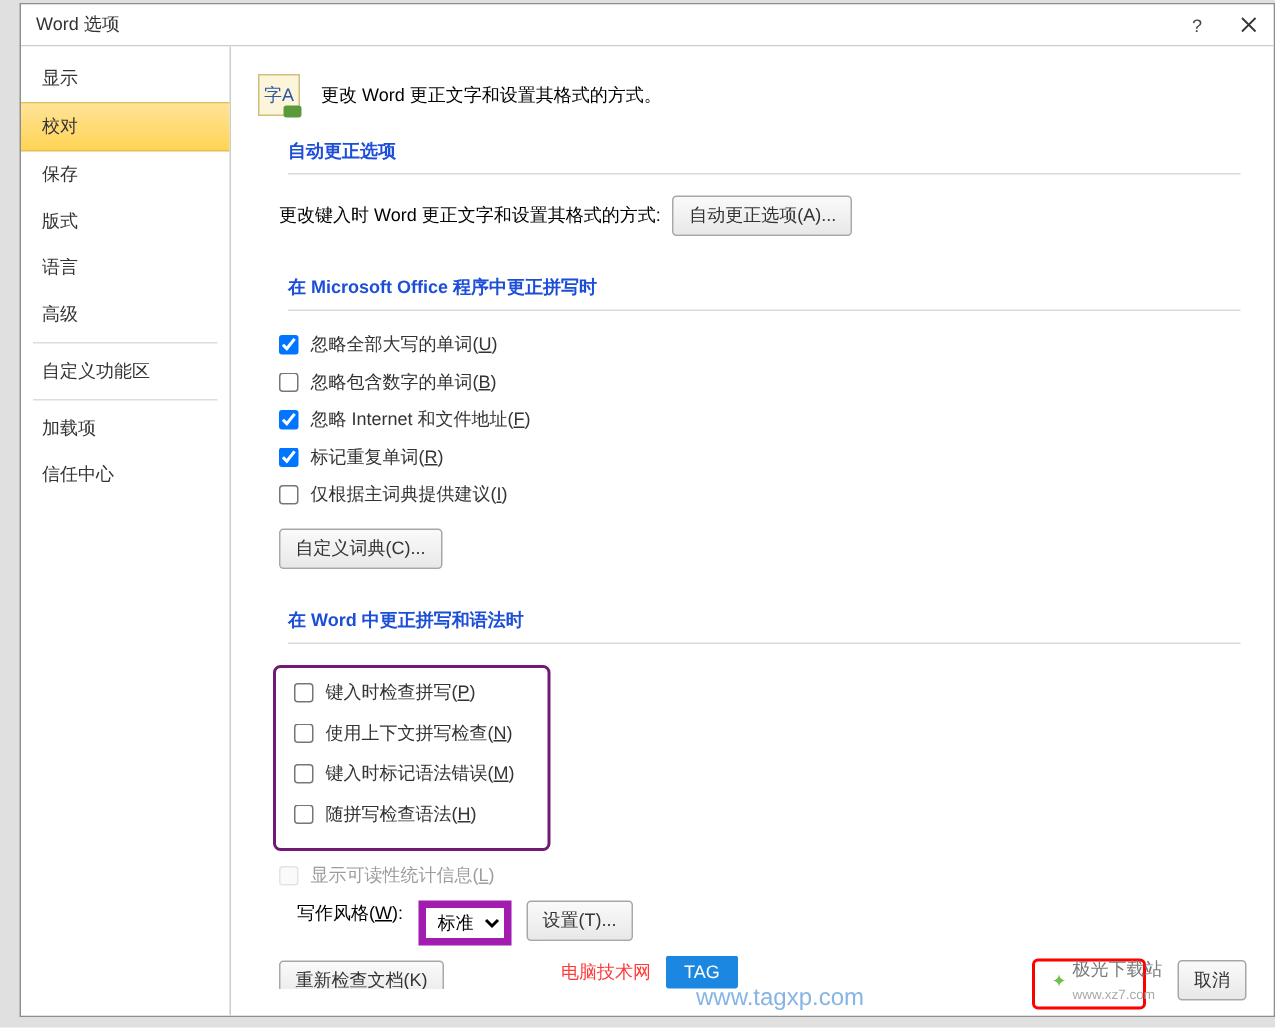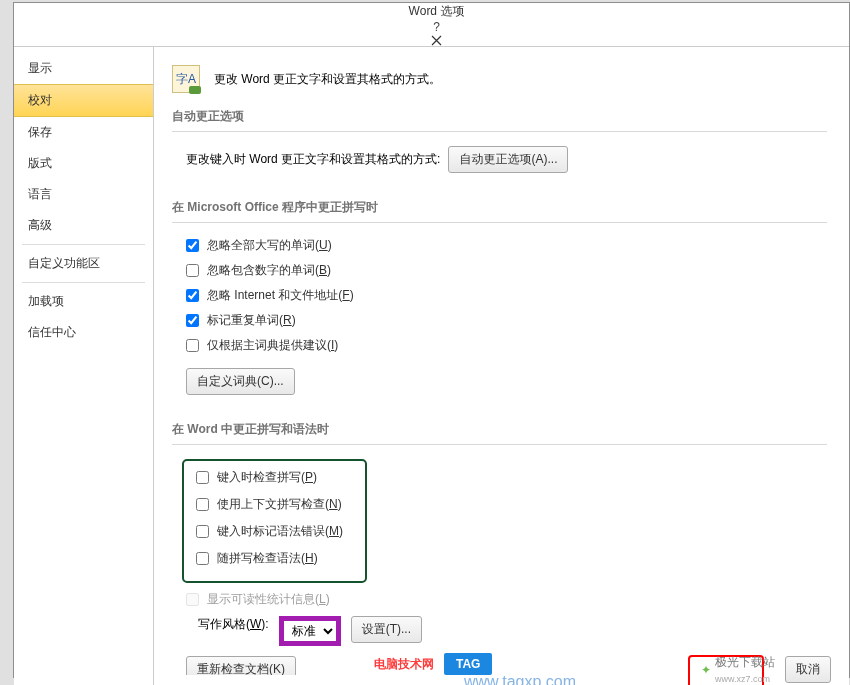--- a/index.html
+++ b/index.html
@@ -1,43 +1,43 @@
 <!DOCTYPE html>
 <html><head>
   <meta charset="utf-8">
   <style>
     * { margin: 0; padding: 0; box-sizing: border-box; font-family: "Microsoft YaHei", "Segoe UI", sans-serif; font-size: 12px; }
     body { width: 850px; height: 685px; background: #e0e0e0; }
     .dialog { position: absolute; left: 13px; top: 2px; width: 837px; height: 676px; background: #f2f2f2; border: 1px solid #8e8e8e; }
-    .titlebar { height: 44px; background: #fff; border-bottom: 1px solid #ccc; display: flex; align-items: center; padding-left: 10px; flex-direction: column; }
+    .titlebar { height: 28px; background: #fff; border-bottom: 1px solid #ccc; display: flex; align-items: center; padding-left: 10px; }
     .titlebar .title { flex: 1; color: #333; }
     .titlebar .help, .titlebar .close { width: 34px; height: 28px; display: flex; align-items: center; justify-content: center; color: #444; }
     .content { display: flex; height: calc(100% - 28px); }
     .sidebar { width: 140px; border-right: 1px solid #ccc; padding-top: 6px; background: #fff; }
     .sidebar .sb-item { padding: 7px 14px; color: #333; cursor: pointer; }
     .sidebar .sb-item.selected { background: linear-gradient(#ffe399, #ffd454); border-top: 1px solid #e0c050; border-bottom: 1px solid #e0c050; }
     .sidebar .sb-sep { height: 1px; background: #ddd; margin: 3px 8px; }
     .main { flex: 1; overflow-y: auto; padding: 18px 18px 18px 18px; background: #fff; position: relative; }
     .hdr-row { display: flex; align-items: center; gap: 14px; margin-bottom: 9px; }
     .hdr-icon { width: 28px; height: 28px; background: #fdf5d9; border: 1px solid #d0c080; display: flex; align-items: center; justify-content: center; font-size: 12px; color: #2a57a5; position: relative; }
     .hdr-icon::after { content: ''; position: absolute; bottom: -2px; right: -2px; width: 12px; height: 8px; background: #5a9a3a; border-radius: 2px; }
-    .section-hdr { font-weight: bold; color: #737373; padding: 6px 0; border-bottom: 1px solid #d9d9d9; margin-bottom: 14px; }
+    .section-hdr { font-weight: bold; color: #1d4ed8; padding: 6px 0; border-bottom: 1px solid #d9d9d9; margin-bottom: 14px; margin-left: 20px; }
     .section-body { padding-left: 14px; margin-bottom: 20px; }
     .option-row { display: flex; align-items: center; gap: 8px; margin-bottom: 8px; }
     .btn { padding: 4px 10px; background: linear-gradient(#fafafa, #e8e8e8); border: 1px solid #a7a7a7; border-radius: 3px; color: #333; cursor: pointer; }
     .chk { display: flex; align-items: center; gap: 8px; margin-bottom: 8px; }
     .chk input[type="checkbox"] { width: 13px; height: 13px; }
     .chk label { color: #333; }
     .chk.disabled label { color: #9d9d9d; }
     .chk.disabled input { opacity: 0.6; }
-    .redbox { border: 2px solid #14532d; border-radius: 5px; padding: 8px 12px 4px 12px; margin-left: -4px; margin-bottom: 8px; width: 185px; }
+    .redbox { border: 2px solid #701a75; border-radius: 5px; padding: 8px 12px 4px 12px; margin-left: -4px; margin-bottom: 8px; width: 185px; }
     .redbox .chk { margin-bottom: 10px; }
     .select-row { display: flex; align-items: flex-start; gap: 10px; margin-bottom: 10px; margin-left: 12px; }
     select { padding: 2px 4px; border: 5px solid #a21caf; background: #fff; }
-    .watermark { position: absolute; bottom: 18px; left: 220px; font-size: 34px; font-weight: bold; display: flex; align-items: center; gap: 10px; pointer-events: none; }
+    .watermark { position: absolute; bottom: 18px; left: 220px; font-size: 34px; font-weight: normal; display: flex; align-items: center; gap: 10px; pointer-events: none; }
     .wm-text { color: #ff3a3a; }
     .wm-tag { background: #1b87e0; color: #fff; padding: 4px 12px; border-radius: 2px; }
     .wm-url { position: absolute; bottom: 2px; left: 310px; color: #86b4e5; font-size: 16px; pointer-events: none; }
     .footer { position: absolute; bottom: 8px; right: 18px; display: flex; gap: 10px; align-items: center; }
     .footer .small-wm { display: flex; align-items: center; gap: 4px; color: #7a7a7a; font-size: 11px; }
     .footer .small-wm .star { color: #6fbf4d; }
     .red-footer-box { position: absolute; right: 85px; bottom: 4px; width: 76px; height: 34px; border: 2px solid #f00; border-radius: 4px; }
     .main::-webkit-scrollbar { width: 16px; }
     .main::-webkit-scrollbar-track { background: #f0f0f0; }
     .main::-webkit-scrollbar-thumb { background: #c1c1c1; border: 1px solid #a0a0a0; }

